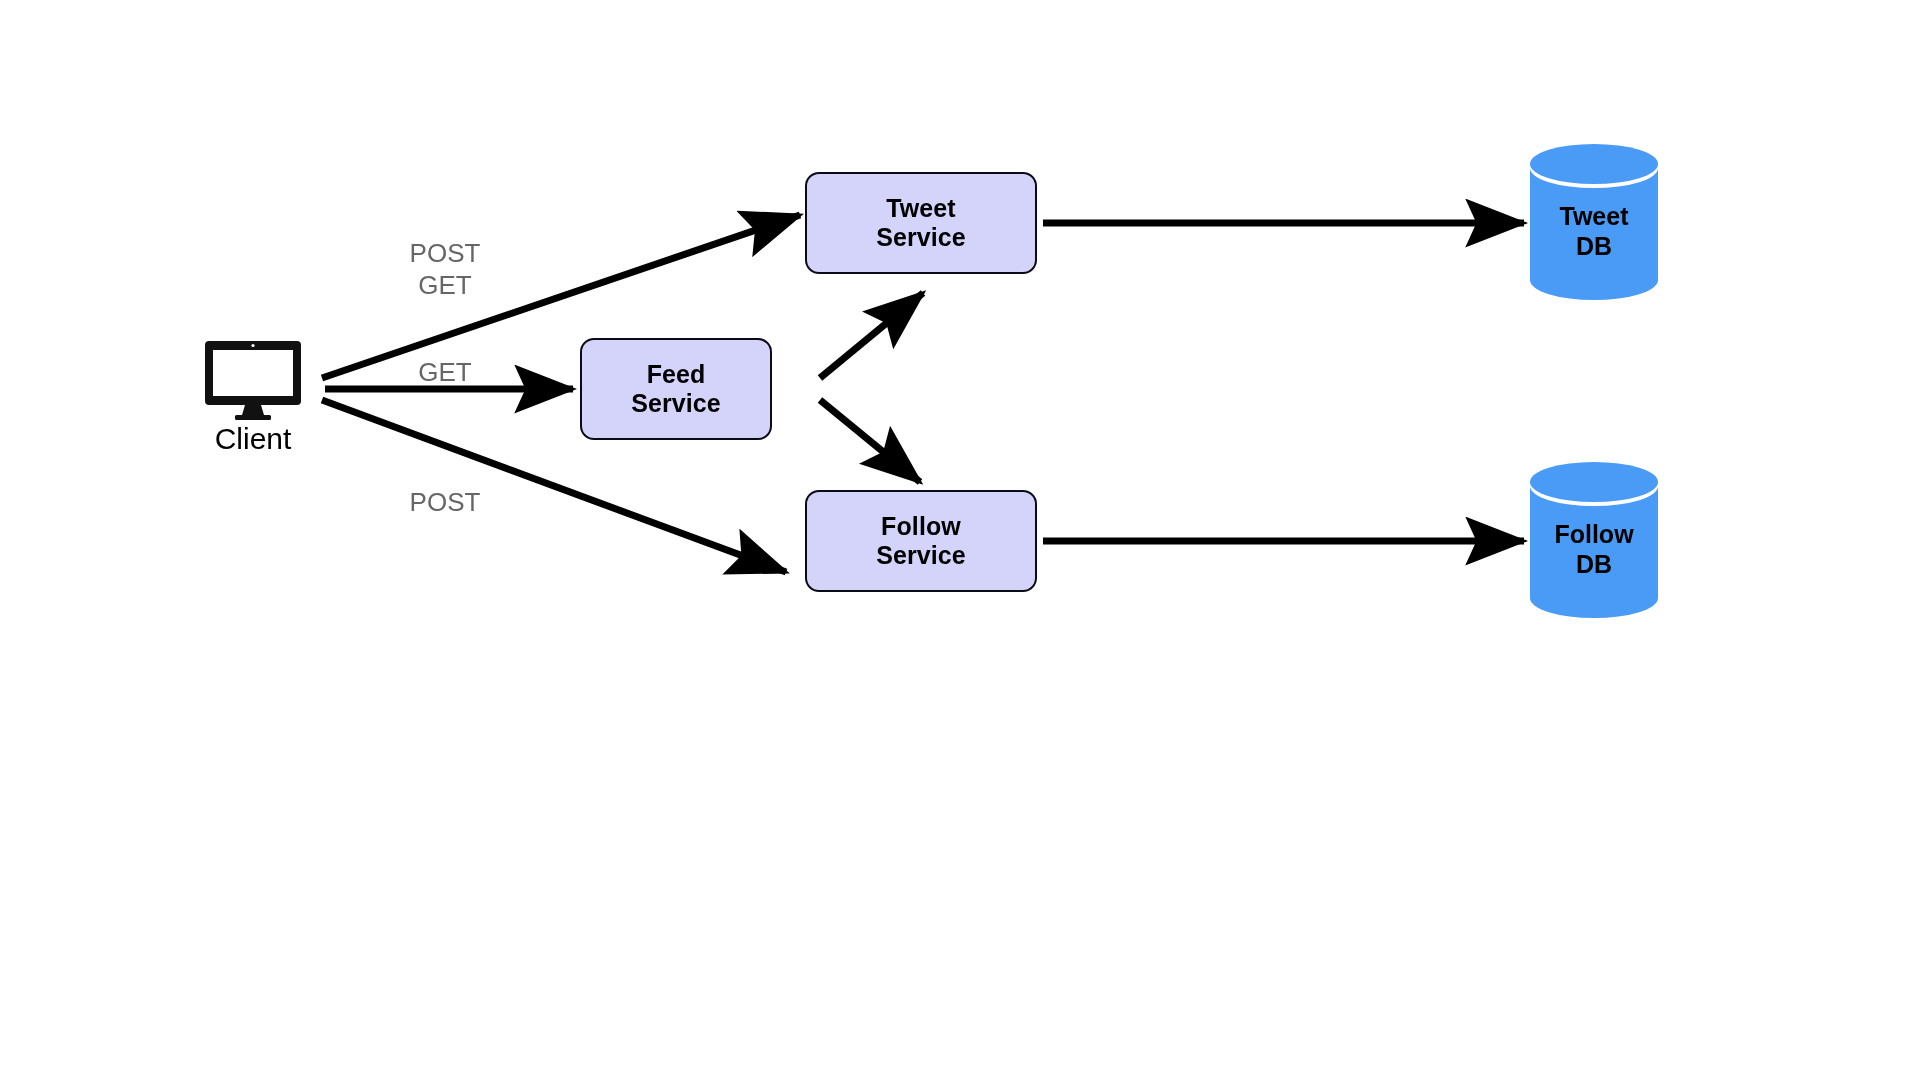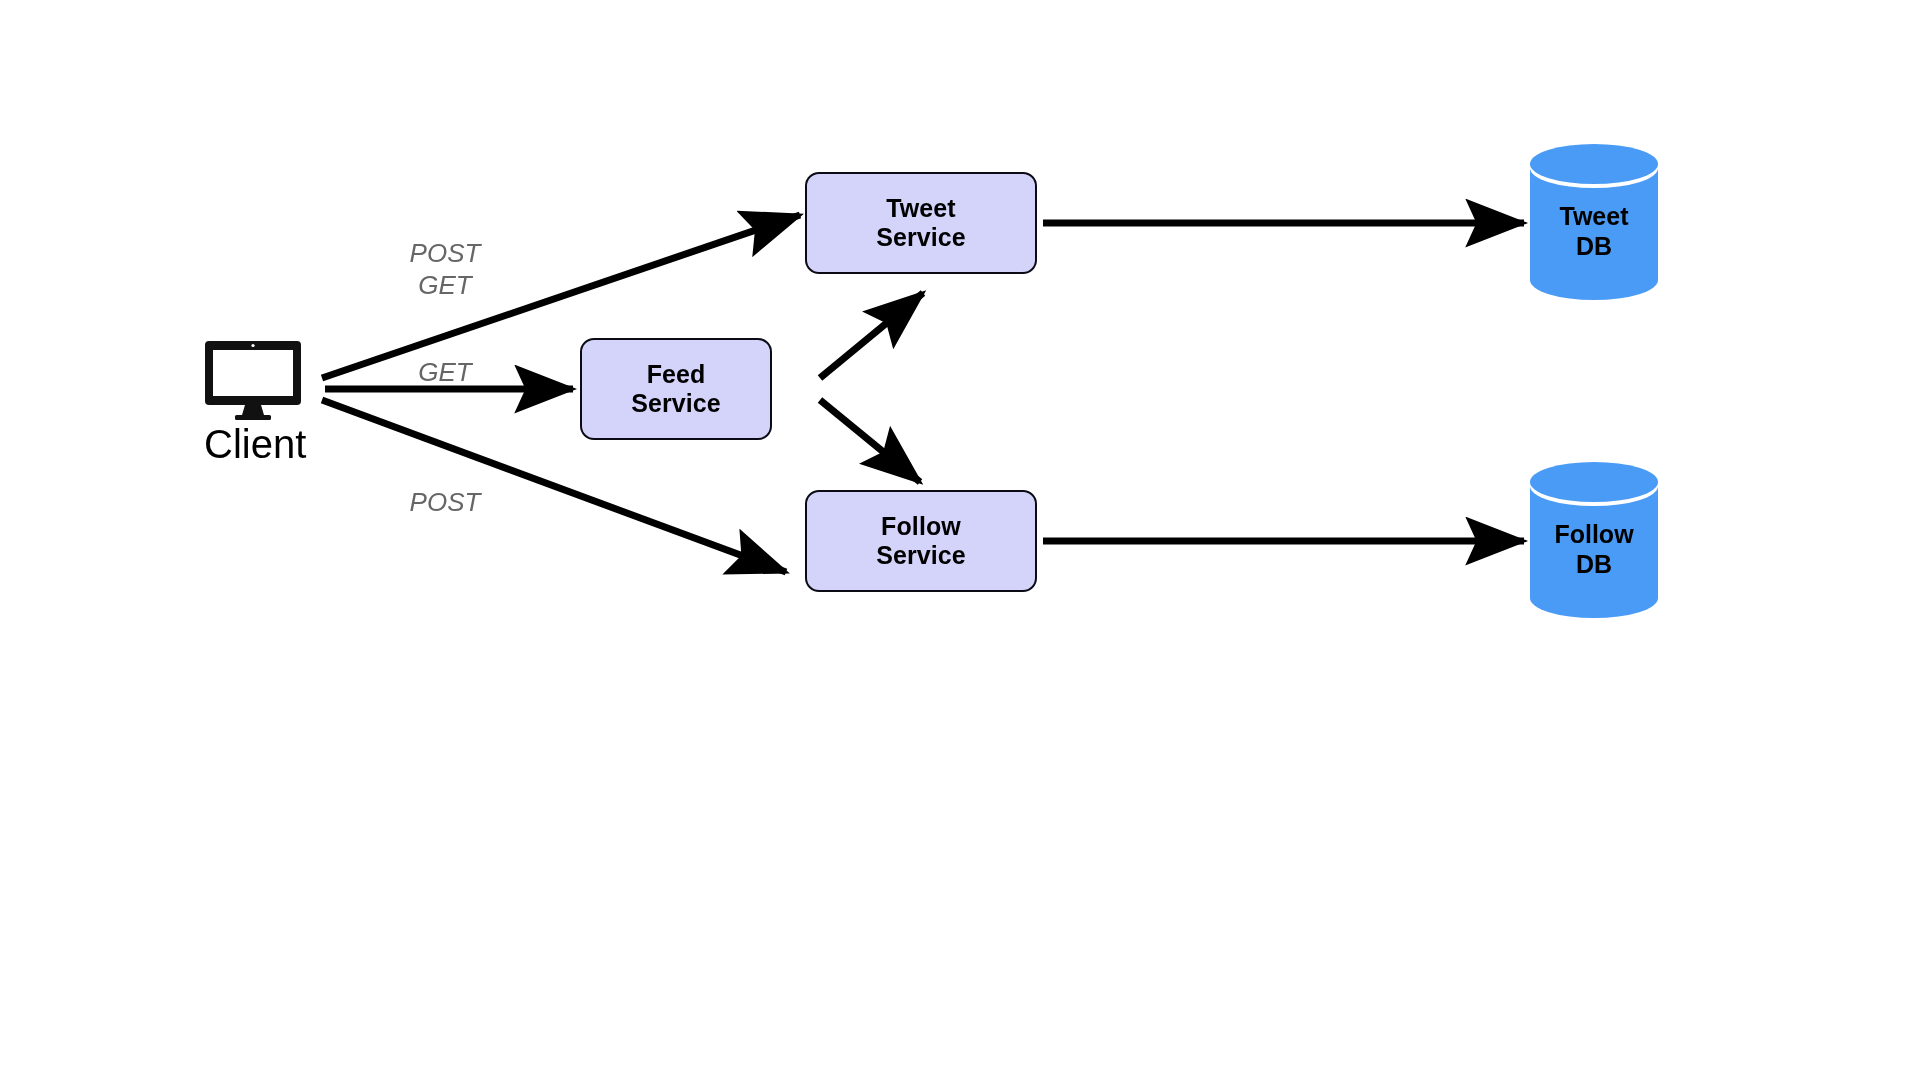--- a/index.html
+++ b/index.html
@@ -81,37 +81,36 @@
     position: absolute;
   }
   #client-node svg {
     display: block;
   }
   #client-label {
     position: absolute;
     left: 0;
     width: 100%;
     text-align: center;
-    font-size: 40px;
+    font-size: 30px;
     color: #000000;
     white-space: nowrap;
   }
 
   
   .edge-label {
     position: absolute;
     color: #666666;
     font-size: 26px;
     line-height: 1.22;
     white-space: nowrap;
     text-align: center;
   }
   .edge-label .line {
     display: block;
-    font-style: italic;
   }
 </style>
 </head>
 <body>
 
 <div id="canvas">
 
   <svg id="edges" viewBox="0 0 1920 1080" width="1920" height="1080">
     <defs>
       <marker id="arrowhead" markerWidth="9" markerHeight="7" refX="8.4" refY="3.5" orient="auto" markerUnits="strokeWidth">

